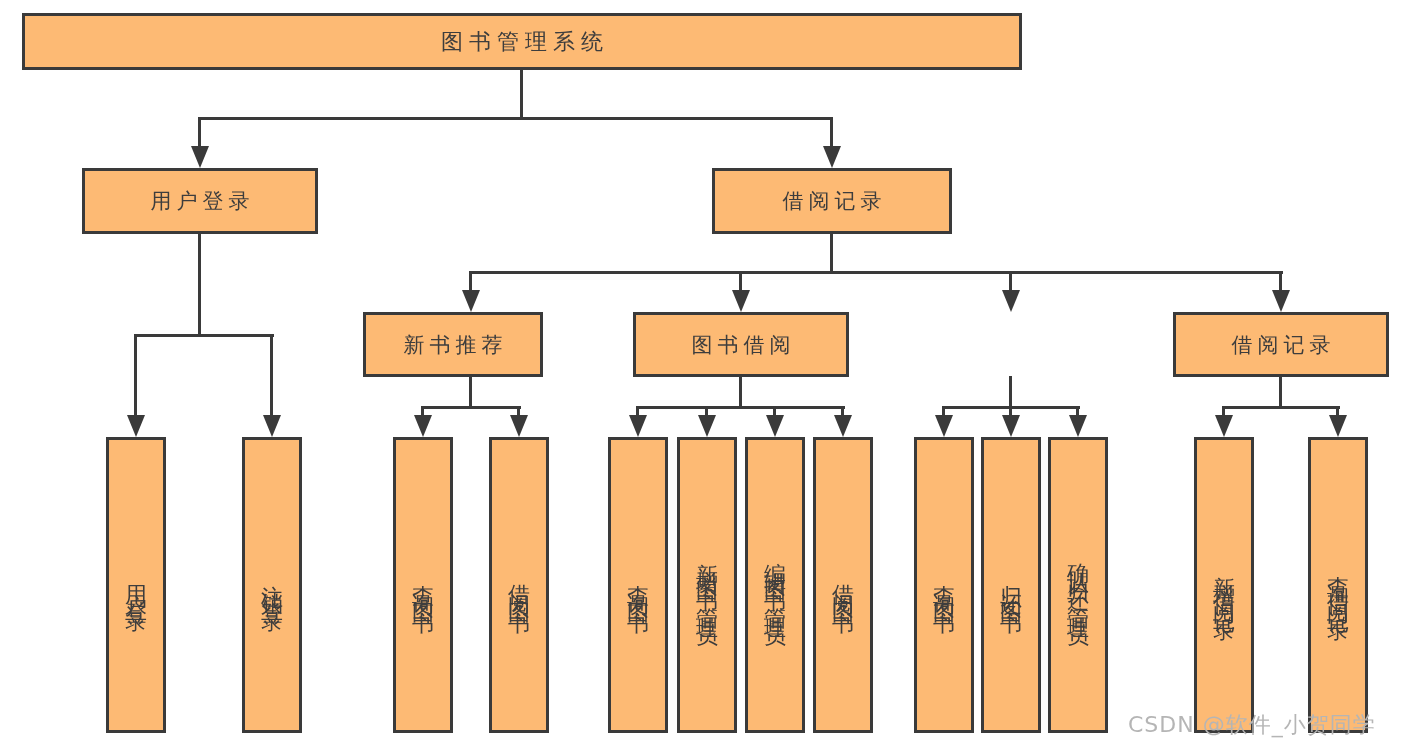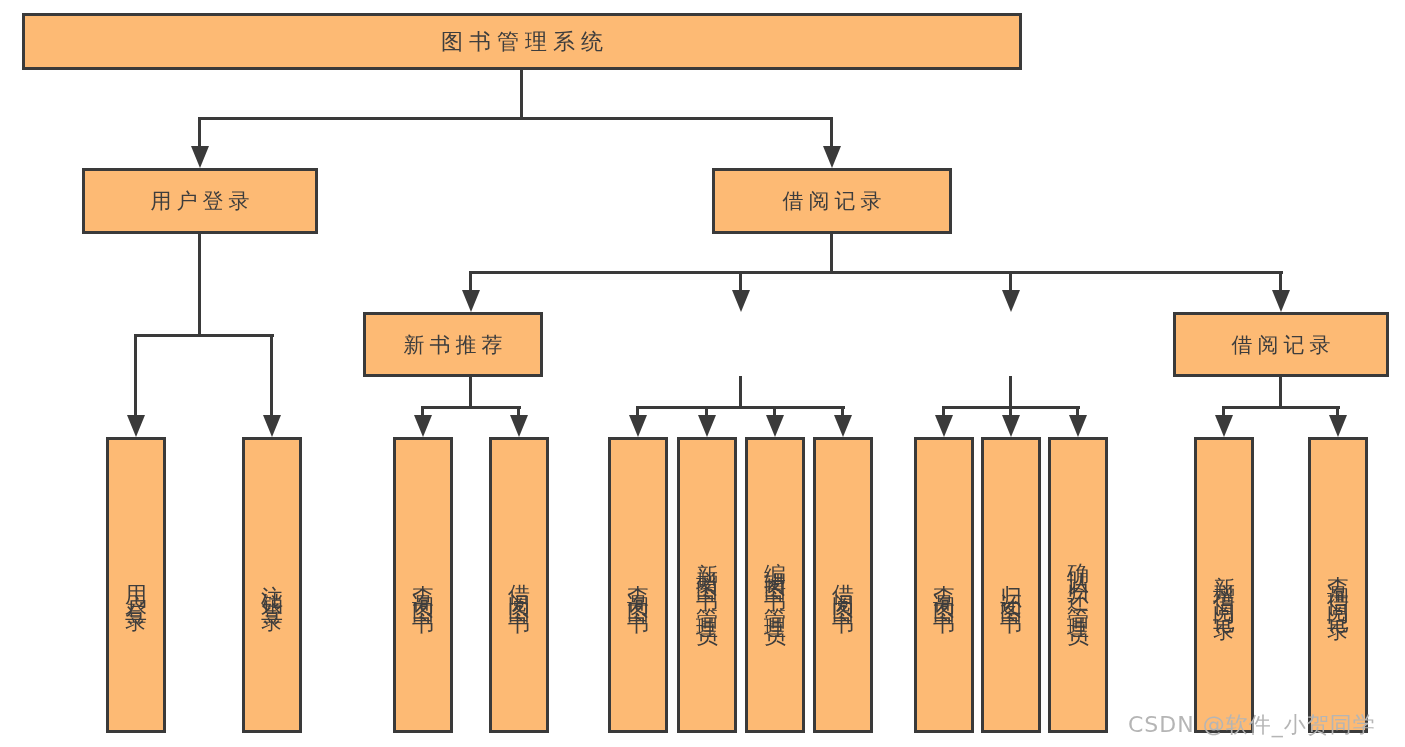--- a/index.html
+++ b/index.html
@@ -104,20 +104,23 @@
     <span class="ar" style="left:732px;top:290px"></span>
     <span class="vl" style="left:1009px;top:271px;height:22px"></span>
     <span class="ar" style="left:1002px;top:290px"></span>
     <span class="vl" style="left:1279px;top:271px;height:22px"></span>
     <span class="ar" style="left:1272px;top:290px"></span>
   </div>
 
   <div class="node" style="left:363px;top:312px;width:180px;height:65px">
     <span class="lbl">新书推荐</span>
   </div>
+  <div class="node" style="left:633px;top:312px;width:216px;height:65px">
+    <span class="lbl">图书借阅</span>
+  </div>
   <div class="node" style="left:1173px;top:312px;width:216px;height:65px">
     <span class="lbl">借阅记录</span>
   </div>
 
   <div>
     <span class="vl" style="left:469px;top:376px;height:32px"></span>
     <span class="hl" style="left:422px;top:406px;width:99px"></span>
     <span class="vl" style="left:421px;top:406px;height:12px"></span>
     <span class="ar" style="left:414px;top:415px"></span>
     <span class="vl" style="left:517px;top:406px;height:12px"></span>

